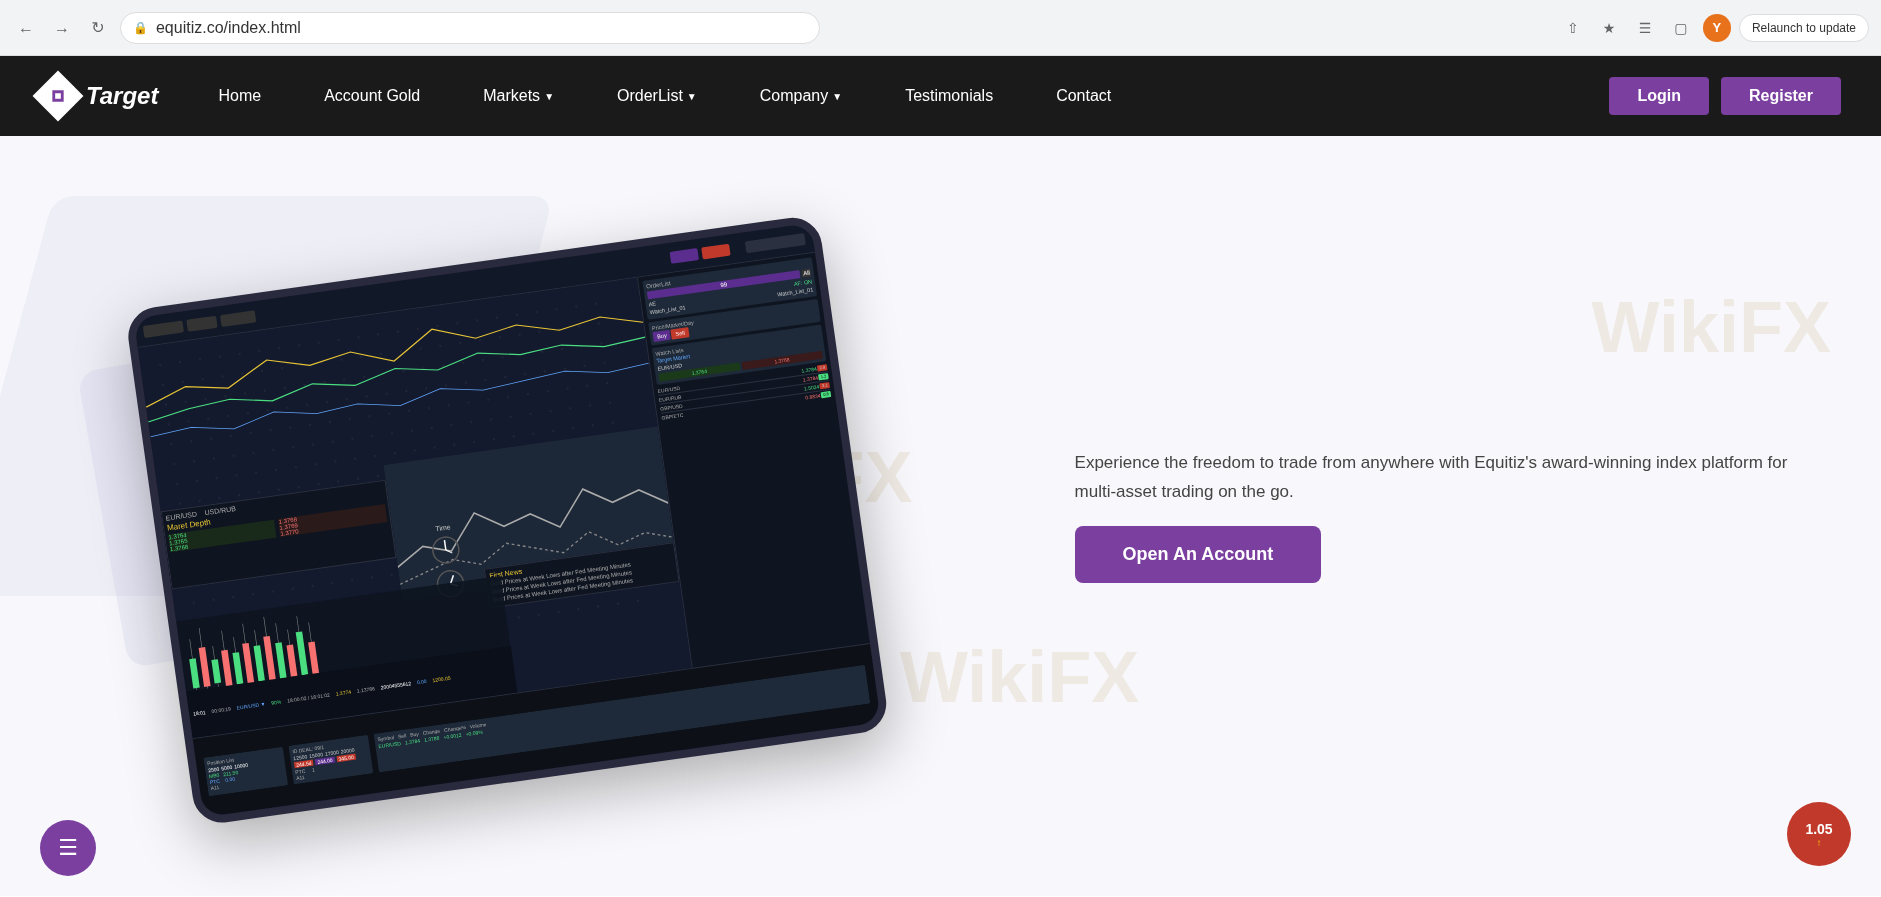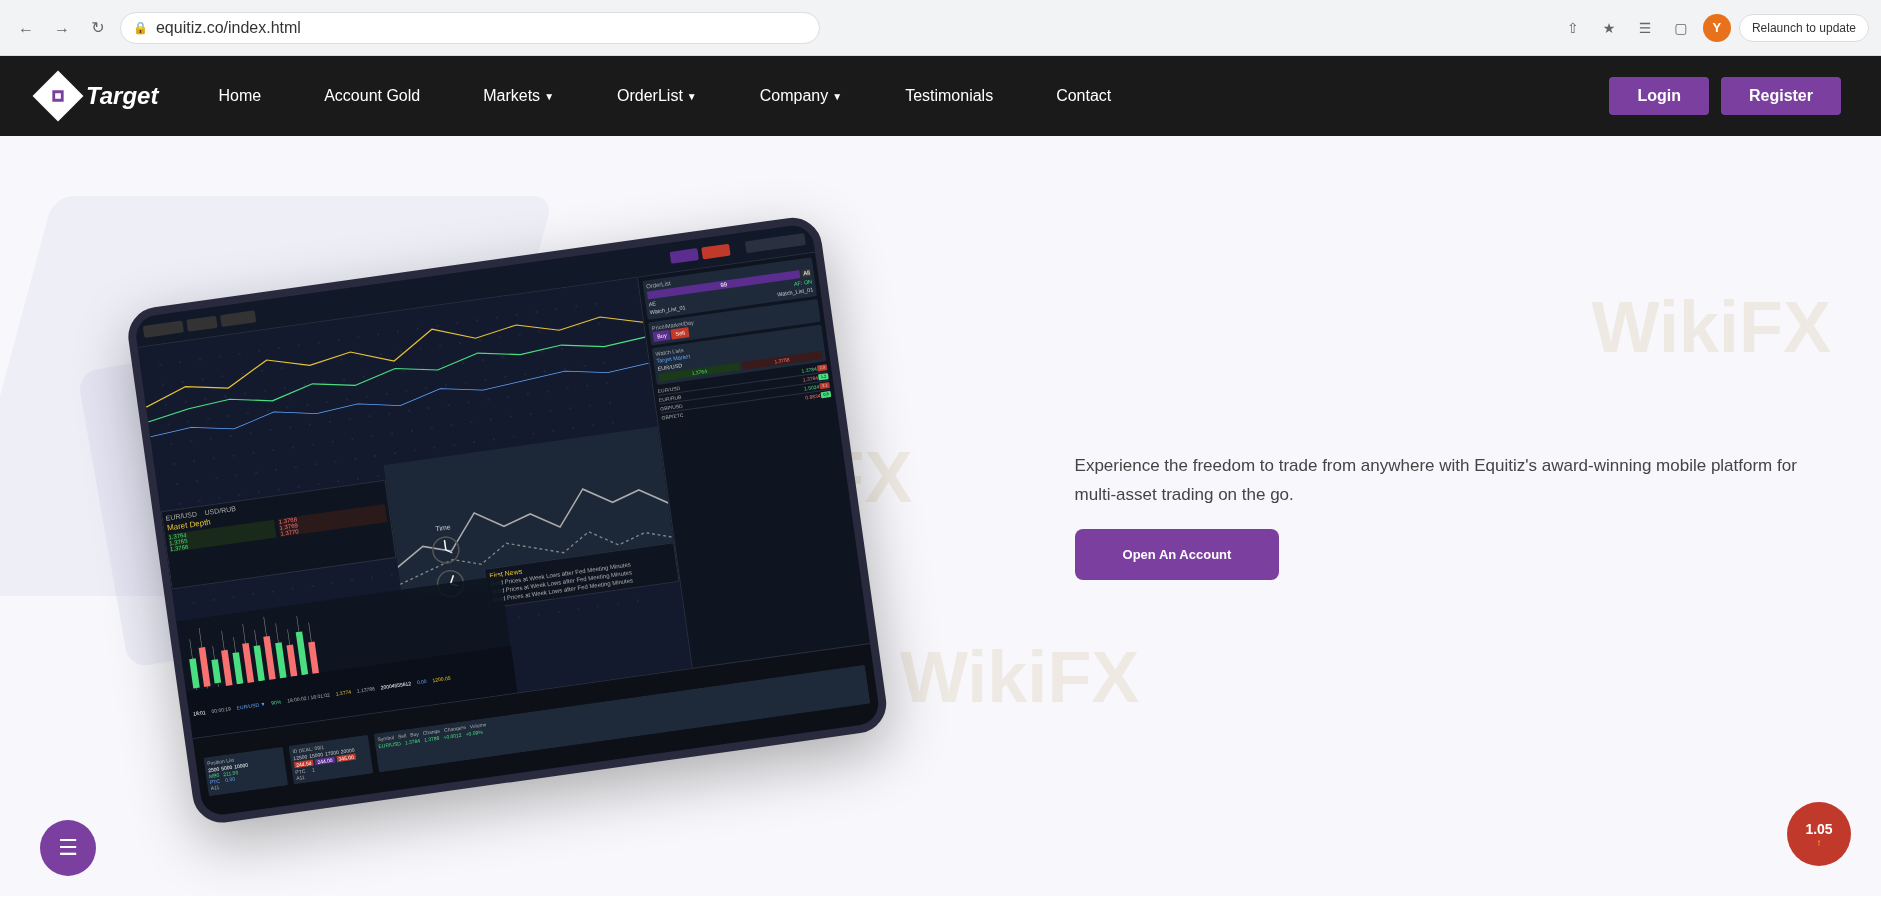--- a/index.html
+++ b/index.html
@@ -317,21 +317,21 @@
       color: #444;
       line-height: 1.7;
       margin-bottom: 40px;
     }
     .btn-open-account {
       padding: 18px 48px;
       background: #7b3fa0;
       color: #fff;
       border: none;
       border-radius: 8px;
-      font-size: 13px;
+      font-size: 18px;
       font-weight: bold;
       cursor: pointer;
       display: inline-block;
     }
 
     
     .float-btn {
       position: absolute;
       bottom: 20px;
       left: 40px;
@@ -663,21 +663,21 @@
                 </div>
               </div>
             </div>
           </div>
         </div>
       </div>
     </div>
   </div>
 
   <div class="hero-right">
-    <p class="hero-desc">Experience the freedom to trade from anywhere with Equitiz's award-winning mobile platform for multi-asset trading on the go.</p>
+    <p class="hero-desc">Experience the freedom to trade from anywhere with Equitiz's award-winning index platform for multi-asset trading on the go.</p>
     <button class="btn-open-account">Open An Account</button>
   </div>
 
   <div class="float-btn">
     <span class="float-btn-icon">☰</span>
   </div>
 
   <div class="price-ticker">
     <span class="price-ticker-value">1.05</span>
     <span class="price-ticker-icon">↑</span>

